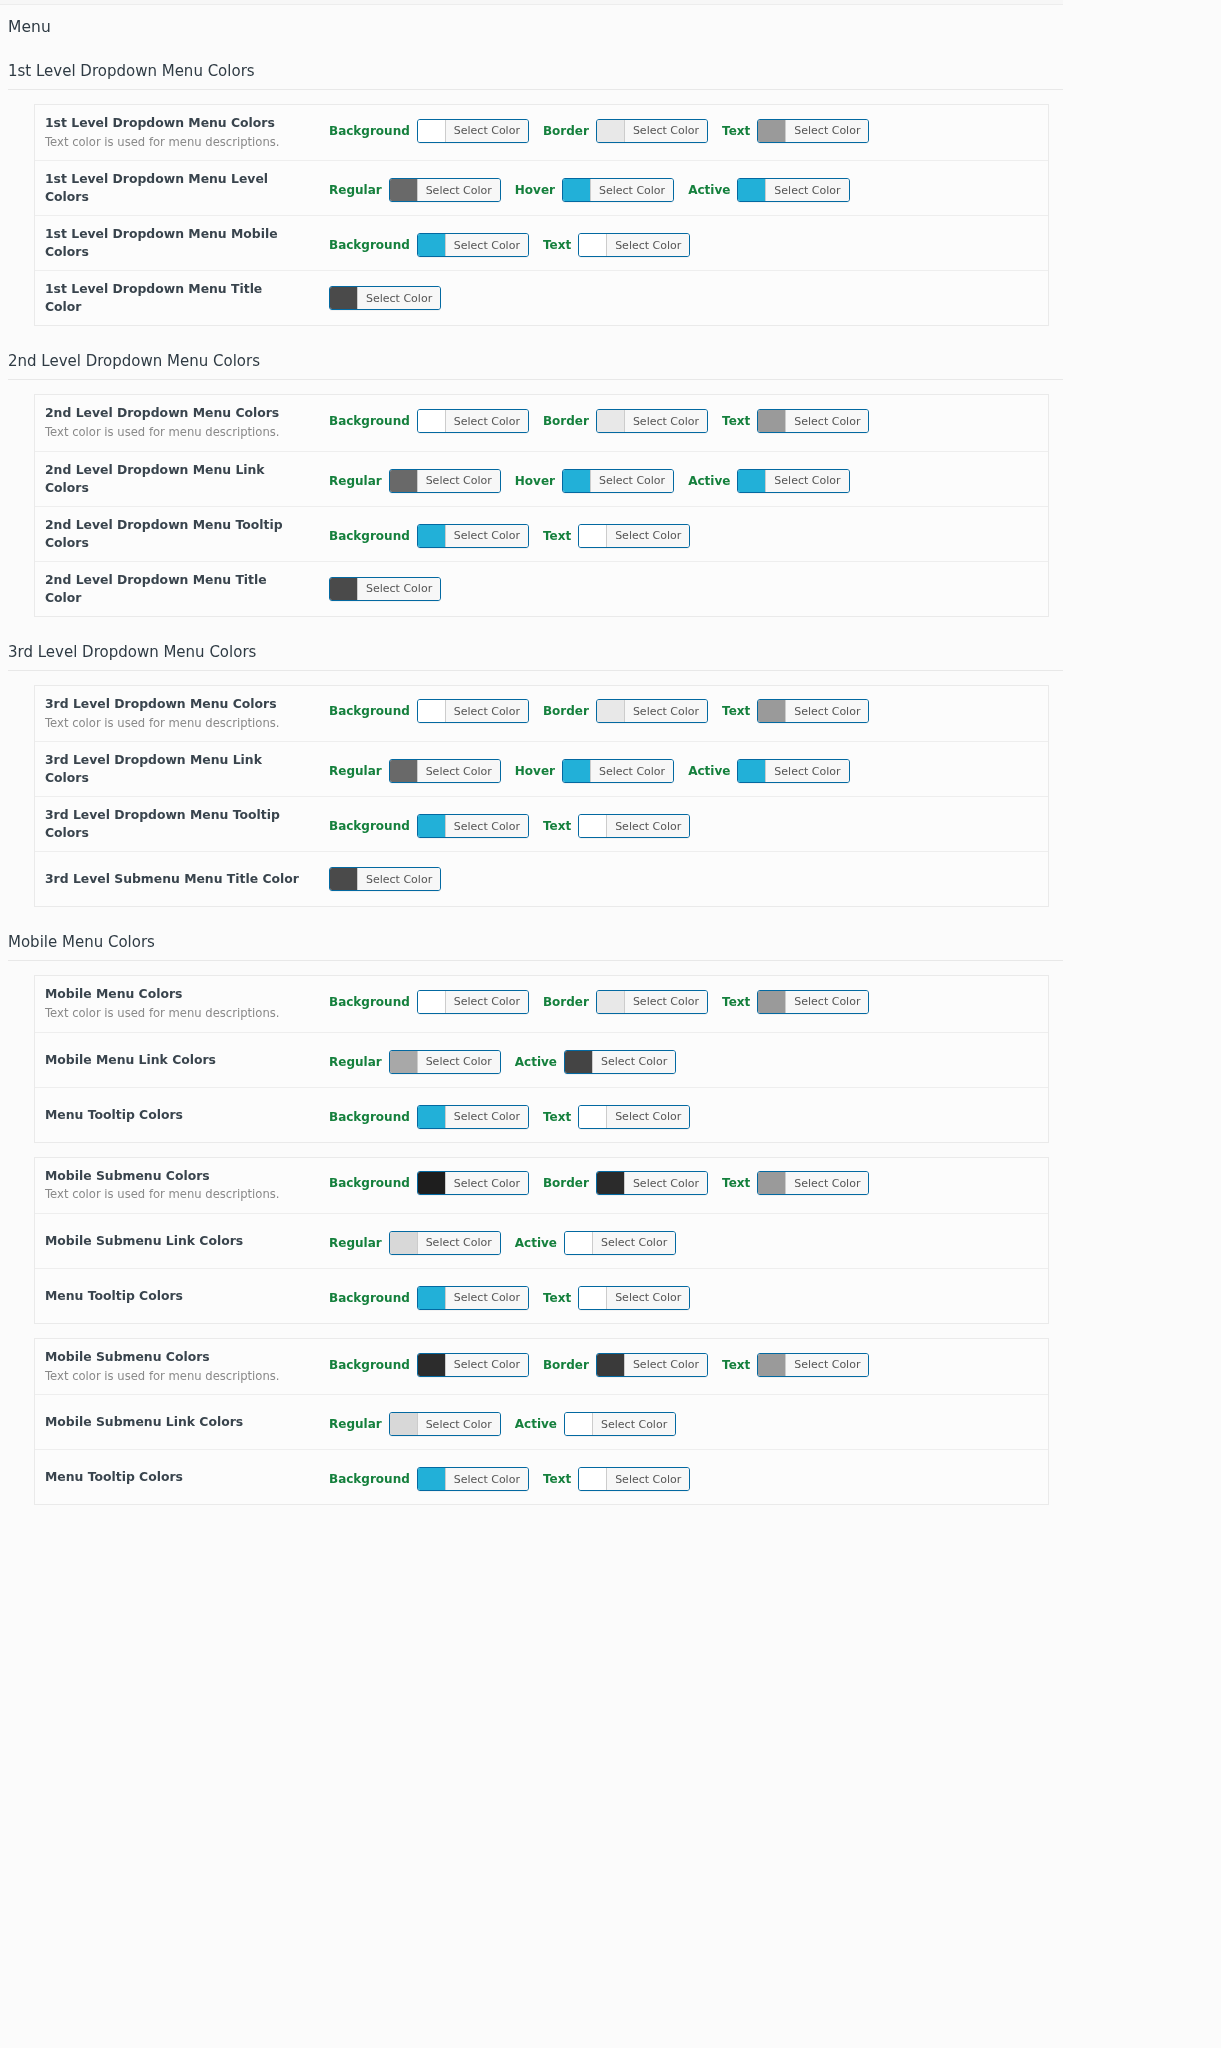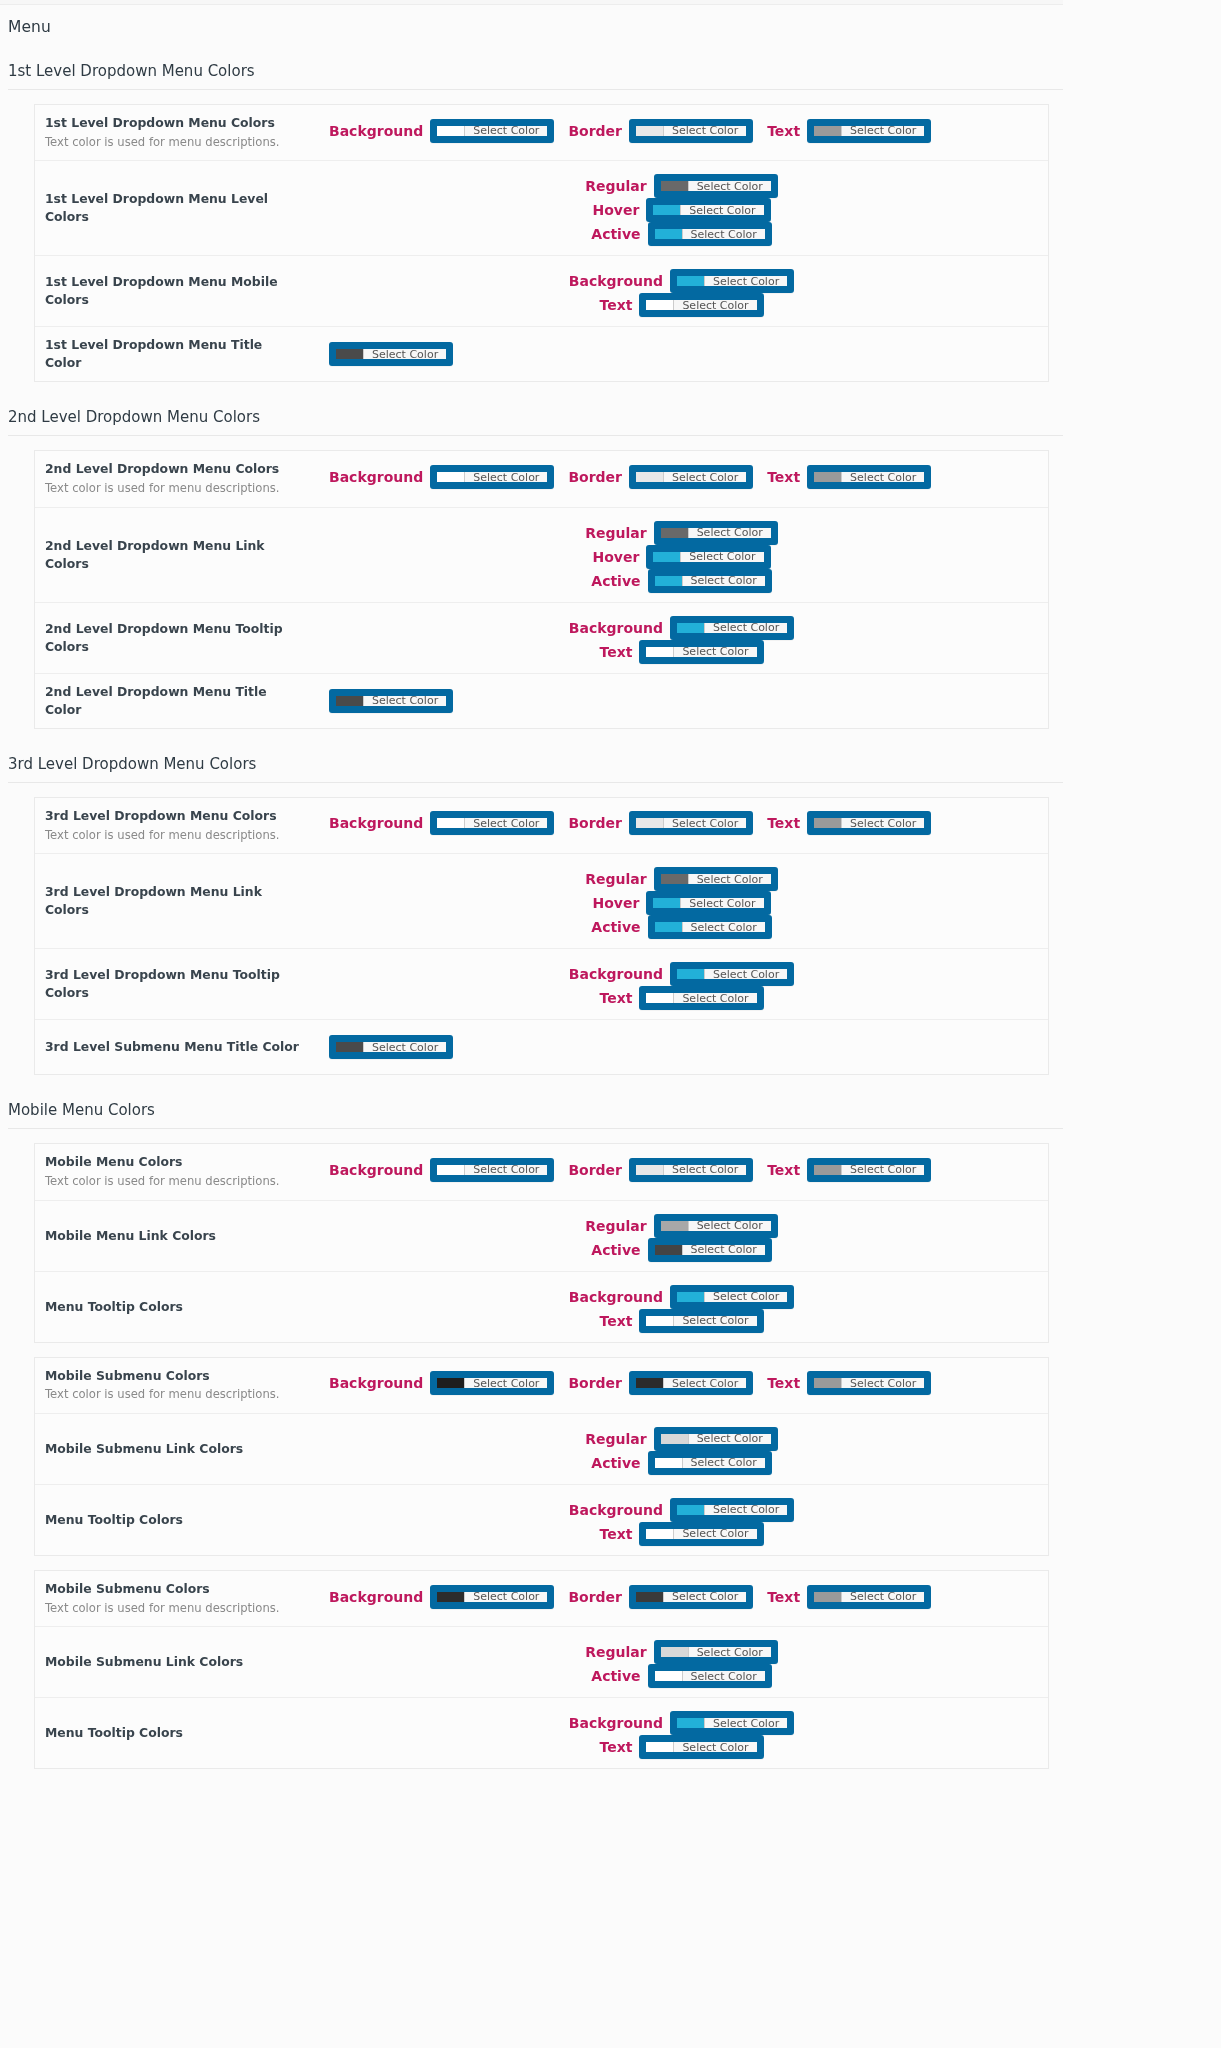--- a/index.html
+++ b/index.html
@@ -86,30 +86,30 @@
     flex-wrap: nowrap;
   }
 
   .field {
     display: flex;
     align-items: center;
     margin-right: 14px;
     white-space: nowrap;
   }
   .field-label {
-    font-size: 14px;
-    color: #be185d;
+    font-size: 12px;
+    color: #15803d;
     font-weight: bold;
     margin-right: 7px;
   }
   .picker {
     display: inline-flex;
     align-items: stretch;
     height: 24px;
-    border: 7px solid #0369a1;
+    border: 1px solid #0369a1;
     border-radius: 3px;
     background: #f7f7f7;
     box-shadow: 0 1px 0 rgba(0,0,0,0.04);
     overflow: hidden;
   }
   .swatch {
     width: 28px;
     border-right: 1px solid #ccc;
     display: block;
   }
@@ -118,21 +118,21 @@
     align-items: center;
     padding: 0 8px;
     font-size: 11px;
     color: #555;
     background: #f7f7f7;
     line-height: 1;
   }
 
   
   .controls.shift-up { margin-top: -4px; }
-  .controls.shift-dn { margin-top: 4px; flex-direction: column; }
+  .controls.shift-dn { margin-top: 4px; }
 
   .single .controls { padding-left: 26px; }
   .single .picker { margin-left: 0; }
 
   .spacer-bottom { height: 60px; }
 </style>
 </head>
 <body>
 
 <div class="page">

